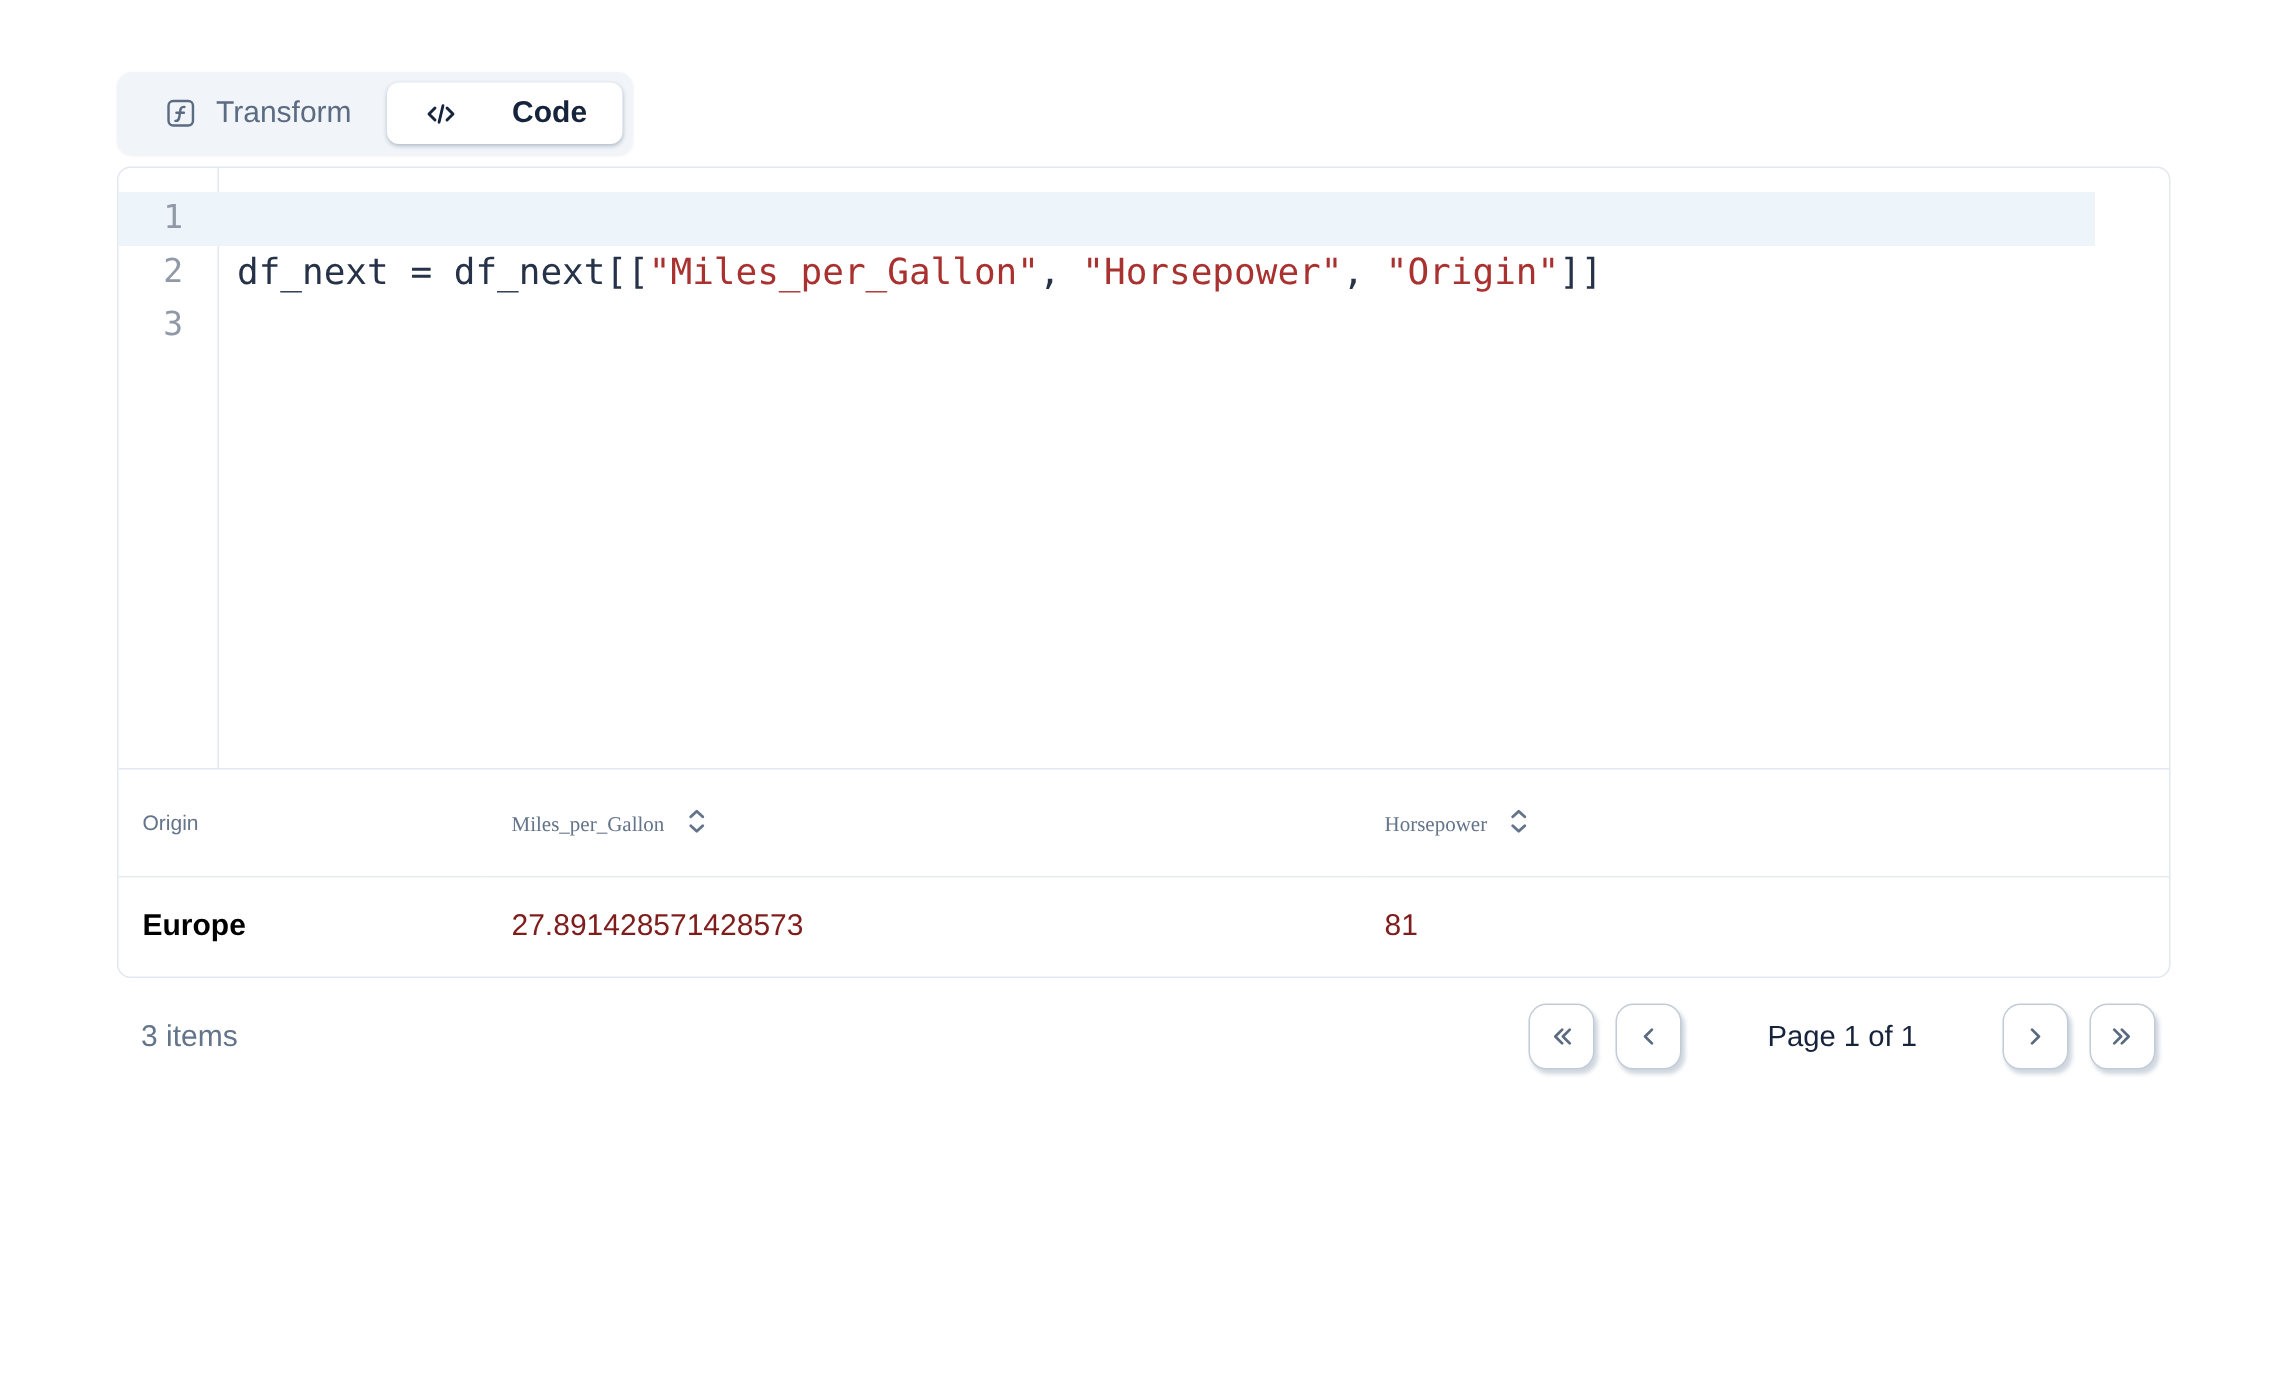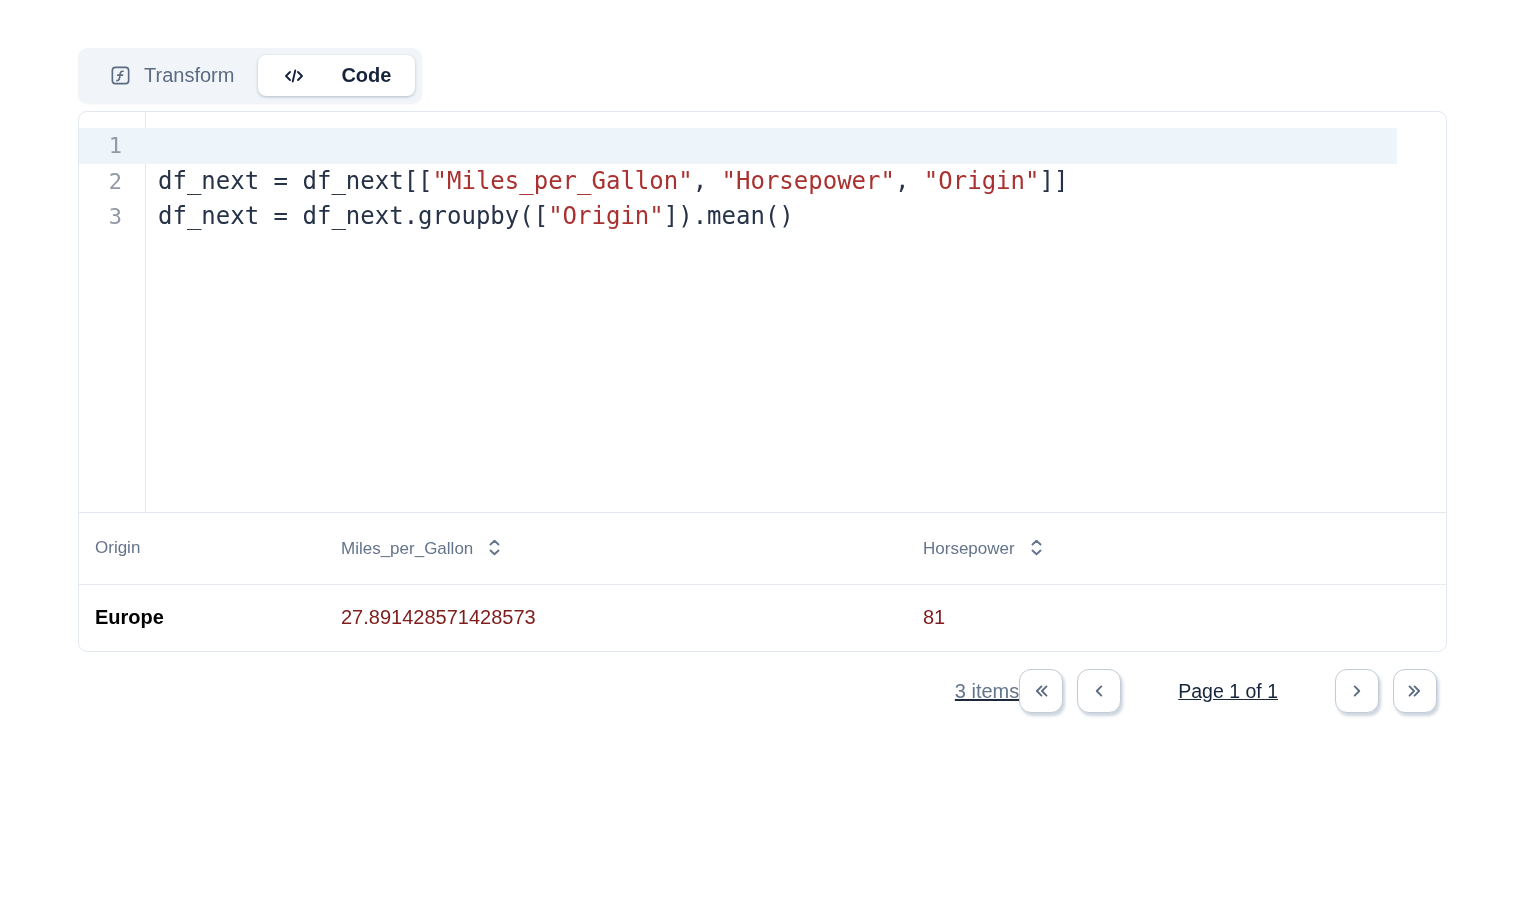--- a/index.html
+++ b/index.html
@@ -94,45 +94,44 @@
   
   table.result { width: 100%; border-collapse: collapse; table-layout: fixed; }
   table.result col.c1 { width: 246px; }
   table.result col.c2 { width: 582px; }
   thead th {
     height: 71px;
     text-align: left;
     vertical-align: middle;
     padding-left: 16px;
     font-weight: 400;
-    font-size: 17px;
+    font-size: 14px;
     color: #64748b;
     white-space: nowrap;
   }
-  thead th.sortable { cursor: pointer; }
+  thead th.sortable { cursor: pointer; font-family: Liberation Serif, serif; }
   thead th .sort-icon { margin-left: 14px; vertical-align: -3px; }
   tbody tr { border-top: 1px solid #e7ebf1; }
   tbody td {
     height: 67px;
     vertical-align: middle;
     padding-left: 16px;
     font-size: 20px;
     color: #7f1d1d;
     white-space: nowrap;
   }
   tbody td.rowlabel { font-weight: 700; color: #000000; }
 
   
   .footer {
     width: 1369px;
     display: flex;
     align-items: center;
-    justify-content: flex-end;
+    justify-content: space-between;
     padding: 17px 10px 0 16px;
-    text-decoration: underline;
   }
   .items-count { font-size: 20px; color: #64748b; }
   .pagination { display: flex; align-items: center; }
   .pg-btn {
     width: 44px; height: 44px;
     border: 1px solid #c2ccd6;
     border-radius: 12px;
     background: #ffffff;
     display: inline-flex;
     align-items: center;
@@ -184,21 +183,20 @@
     <div class="editor" id="editor">
         <div class="code-line active">
           <span class="gutter">1</span>
         </div>
         <div class="code-line">
           <span class="gutter">2</span>
           <span class="code-content"><span class="tok-plain">df_next = df_next[[</span><span class="tok-string">"Miles_per_Gallon"</span><span class="tok-plain">, </span><span class="tok-string">"Horsepower"</span><span class="tok-plain">, </span><span class="tok-string">"Origin"</span><span class="tok-plain">]]</span></span>
         </div>
         <div class="code-line">
           <span class="gutter">3</span>
-          <span class="code-content"><span class="tok-plain">df_next = df_next.groupby([</span><span class="tok-string">"Origin"</span><span class="tok-plain">]).mean()</span></span>
         </div>
       </div>
 
     <table class="result">
       <colgroup>
           <col class="c1">
           <col class="c2">
           <col>
         </colgroup>
       <thead>

